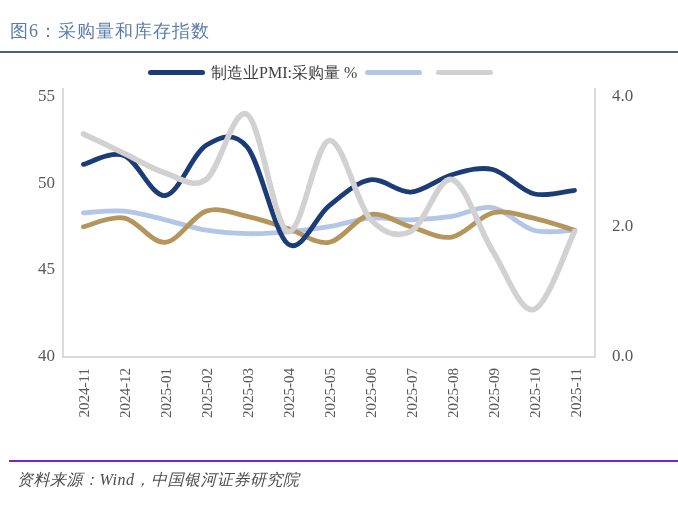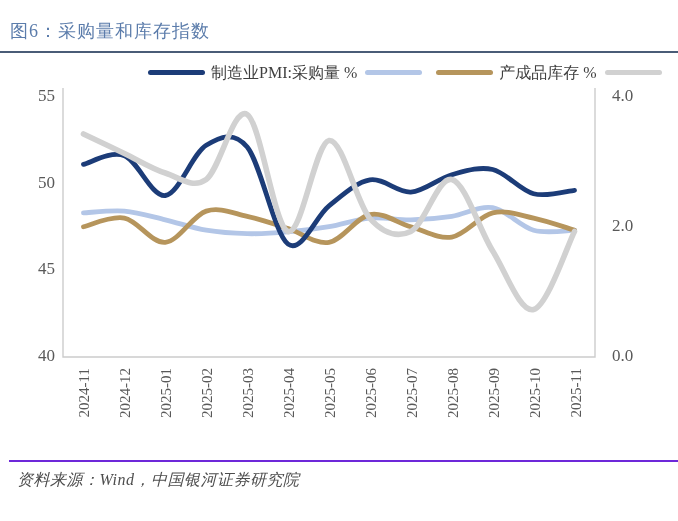--- a/index.html
+++ b/index.html
@@ -65,24 +65,20 @@
 
   <div class="legend">
     <div class="legend-row">
       <div class="legend-swatch" style="background-color: rgb(28, 60, 120);"></div>
       <span class="legend-label">制造业PMI:采购量 %</span>
     </div>
     <div class="legend-row">
       <div class="legend-swatch" style="background-color: rgb(179, 198, 231);"></div>
     </div>
     <div class="legend-row">
-      <div class="legend-swatch" style="background-color: rgb(182, 149, 92);"></div>
-      <span class="legend-label">产成品库存 %</span>
-    </div>
-    <div class="legend-row">
       <div class="legend-swatch" style="background-color: rgb(209, 209, 209);"></div>
     </div>
   </div>
 
   <div class="fig-footer">
     <div class="fig-source">资料来源：Wind，中国银河证券研究院</div>
   </div>
 
 </div>
 

